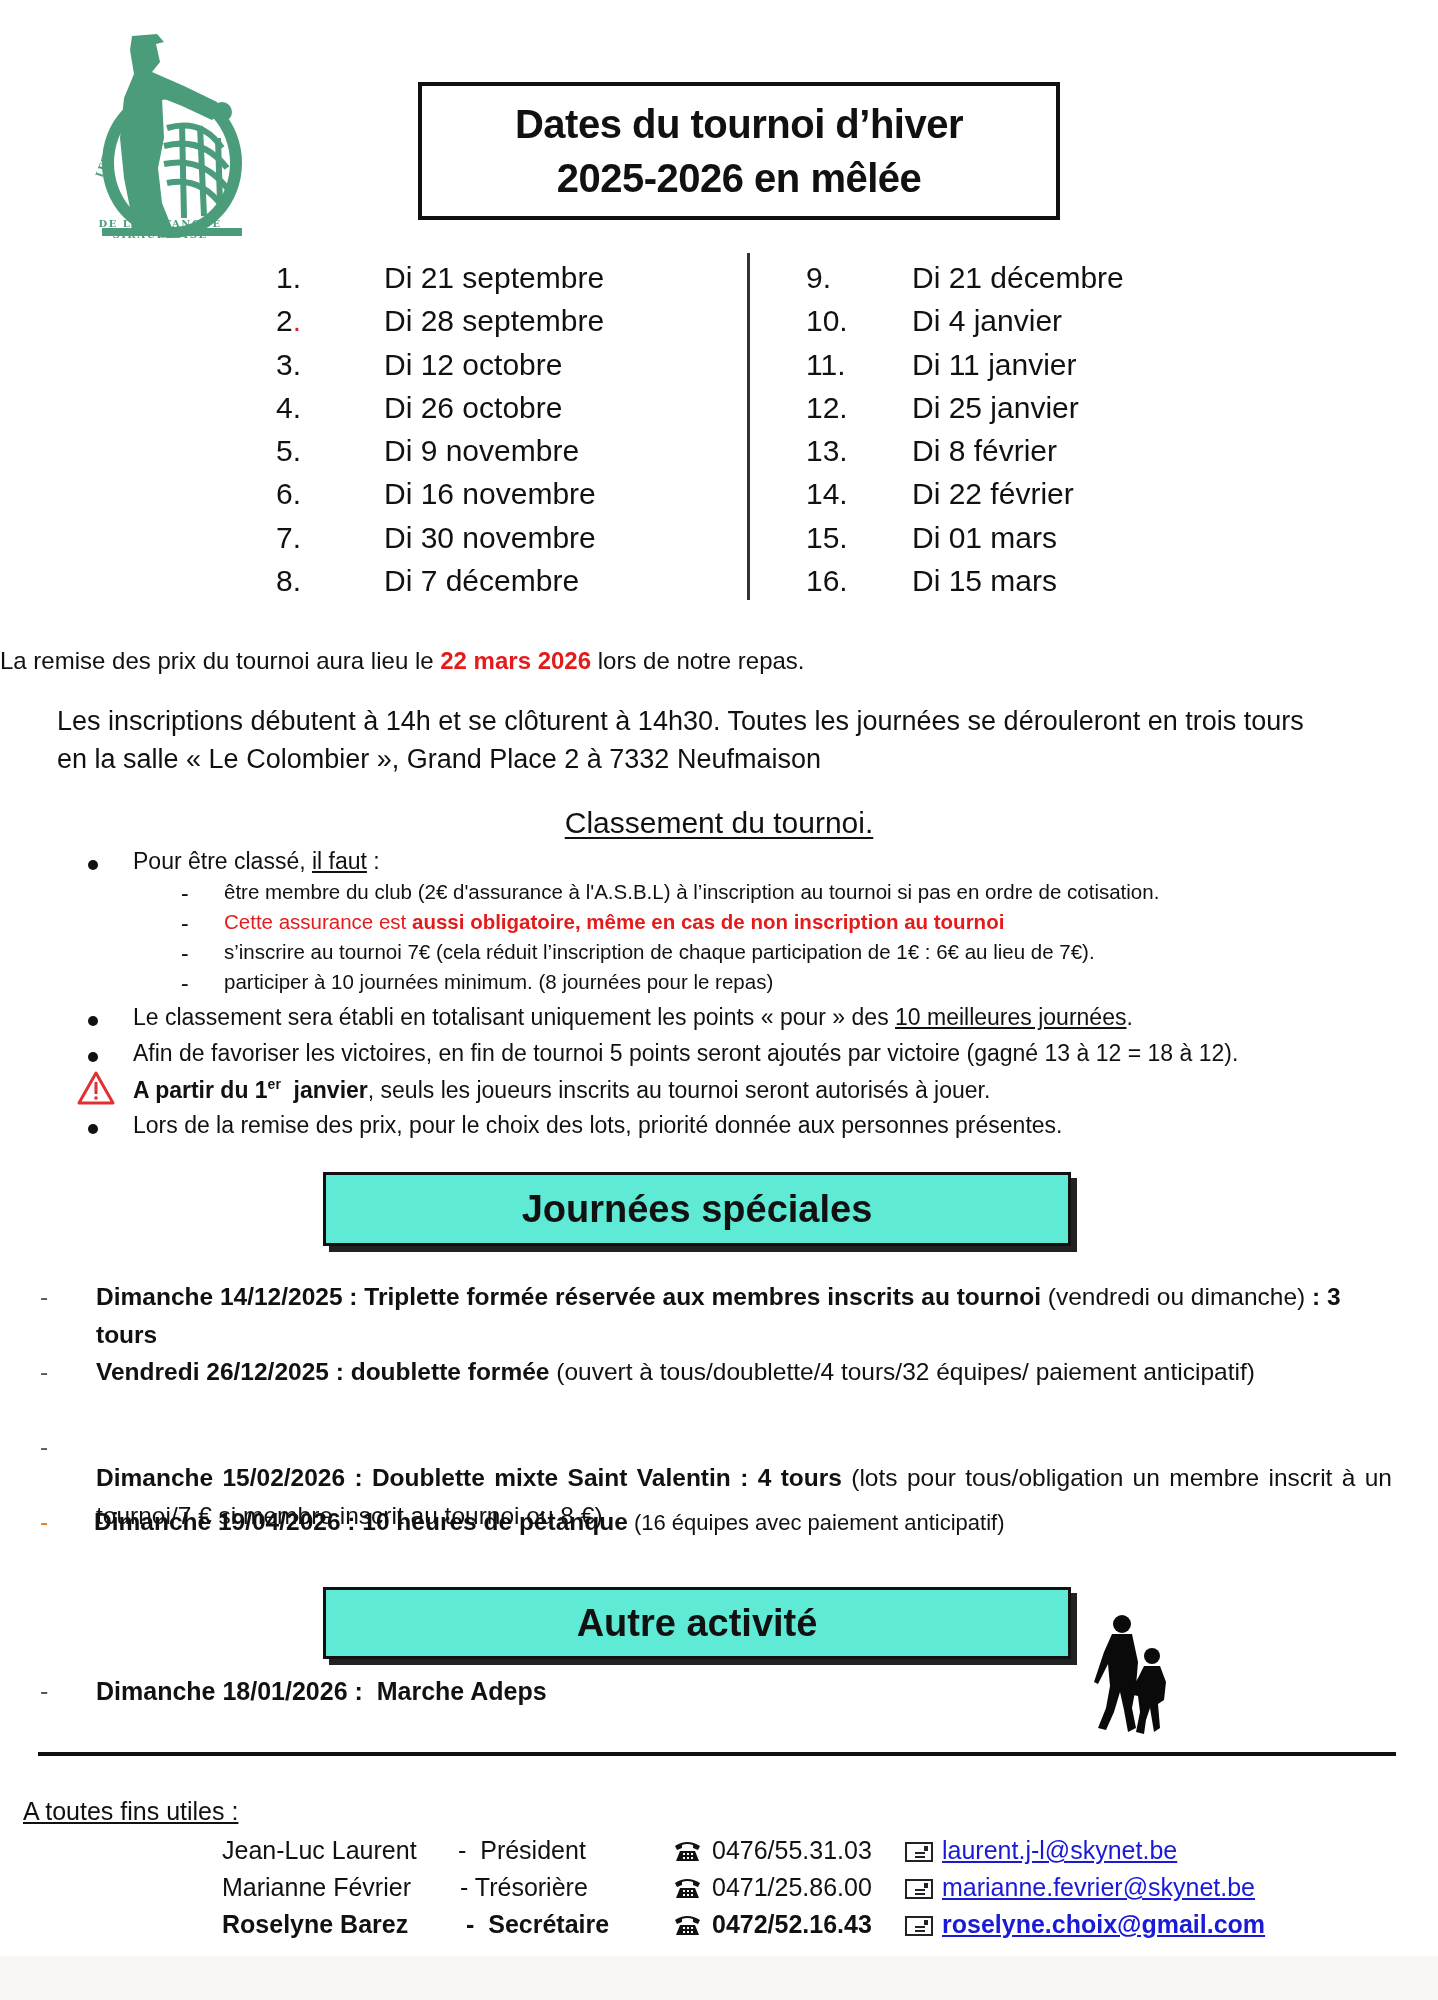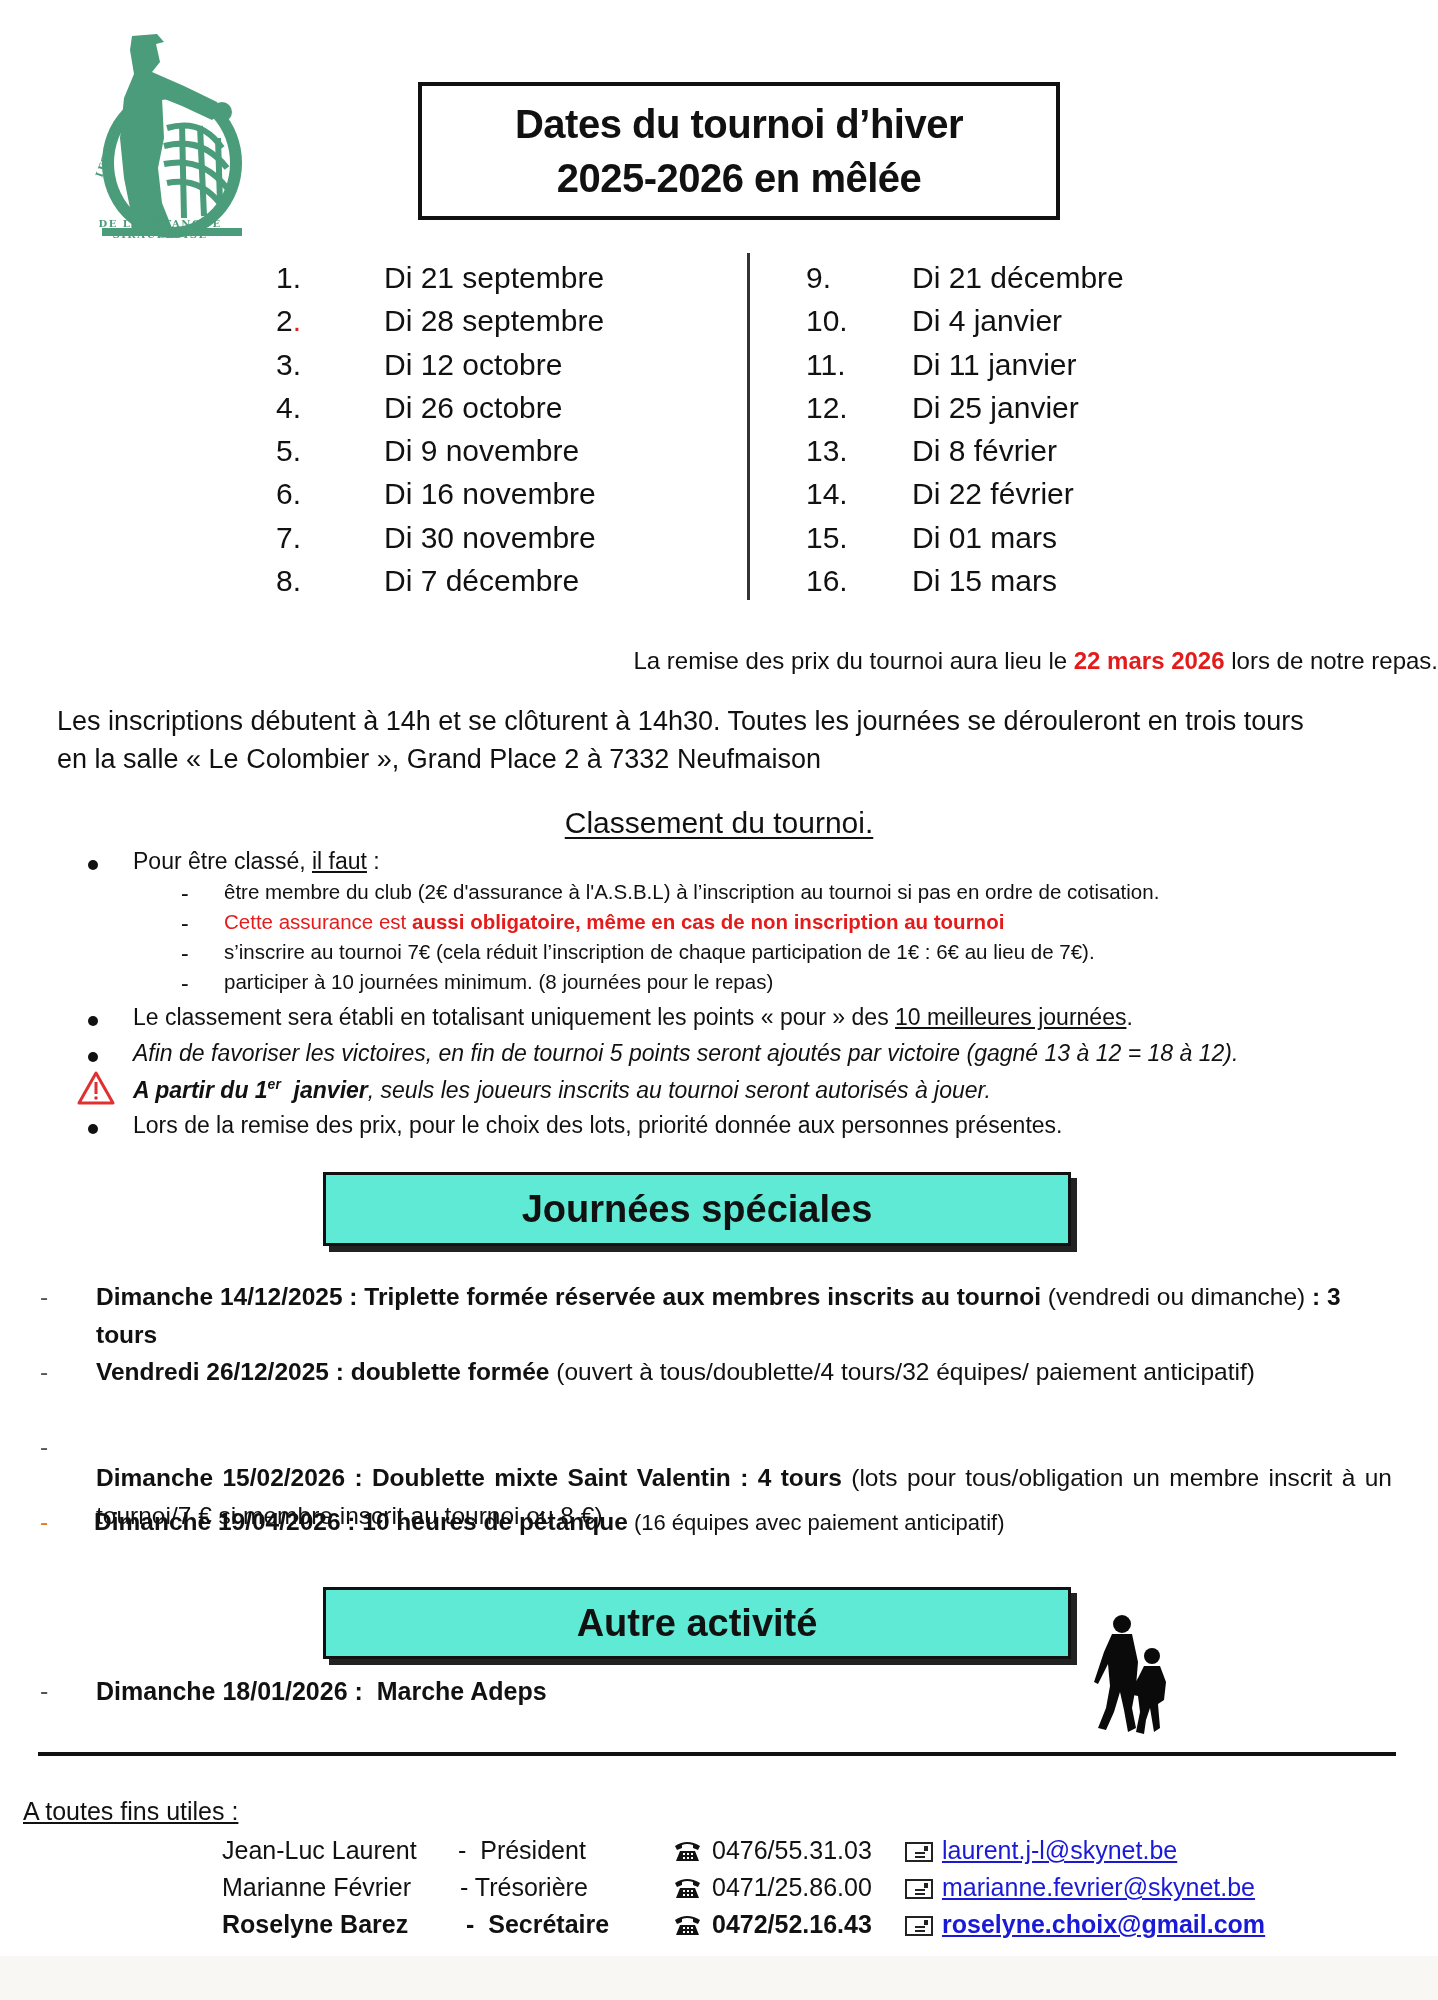--- a/index.html
+++ b/index.html
@@ -21,36 +21,36 @@
   .date-row { display: flex; white-space: nowrap; }
   .date-num { display: inline-block; }
   .date-label { display: inline-block; }
   .left-col { left: 276px; top: 256px; }
   .left-col .date-num { width: 108px; }
   .right-col { left: 806px; top: 256px; }
   .right-col .date-num { width: 106px; }
   .vsep { left: 747px; top: 253px; width: 3px; height: 347px; background: #333; }
   .red-dot { color: #e02020; }
 
-  .prize { left: 0; width: 1438px; top: 647px; text-align: right; font-size: 24px; }
+  .prize { left: 0; width: 1438px; top: 647px; text-align: left; font-size: 24px; }
   .red { color: #e41b1b; font-weight: bold; }
   .redtxt { color: #e41b1b; }
   .inscr { left: 42px; top: 702px; width: 1360px; font-size: 27px; line-height: 38px; margin-left: 15px; }
 
   .section-title { left: 0; width: 1438px; top: 806px; text-align: center; font-size: 30px; font-weight: normal; }
   .section-title span { text-decoration: underline; text-decoration-thickness: 2px; text-underline-offset: 4px; }
 
   .rules { left: 0; top: 848px; width: 1438px; font-size: 23px; }
   .rule { position: absolute; left: 0; white-space: nowrap; }
   .bullet { position: absolute; left: 88px; width: 10px; height: 10px; border-radius: 50%; background: #111; }
   .rule-text { position: absolute; left: 133px; }
   .sub-dash { position: absolute; left: 181px; }
   .sub-text { position: absolute; left: 224px; font-size: 20.5px; }
   .u { text-decoration: underline; }
-  .it { font-style: italic; }
+  .it { }
   .b { font-weight: bold; }
   .warn-icon { position: absolute; left: 76px; width: 40px; height: 36px; }
 
   
   .shadow-box { border: 3px solid #111; box-shadow: 6px 6px 0 #222; background: #5eead4; display: flex; align-items: center; justify-content: center; font-size: 38px; font-weight: bold; }
   .jour-box { left: 323px; top: 1172px; width: 748px; height: 74px; }
   .autre-box { left: 323px; top: 1587px; width: 748px; height: 72px; }
 
   .specials { left: 0; top: 1278px; width: 1438px; font-size: 24.5px; line-height: 37.5px; }
   .special { position: absolute; left: 0; width: 1438px; }

